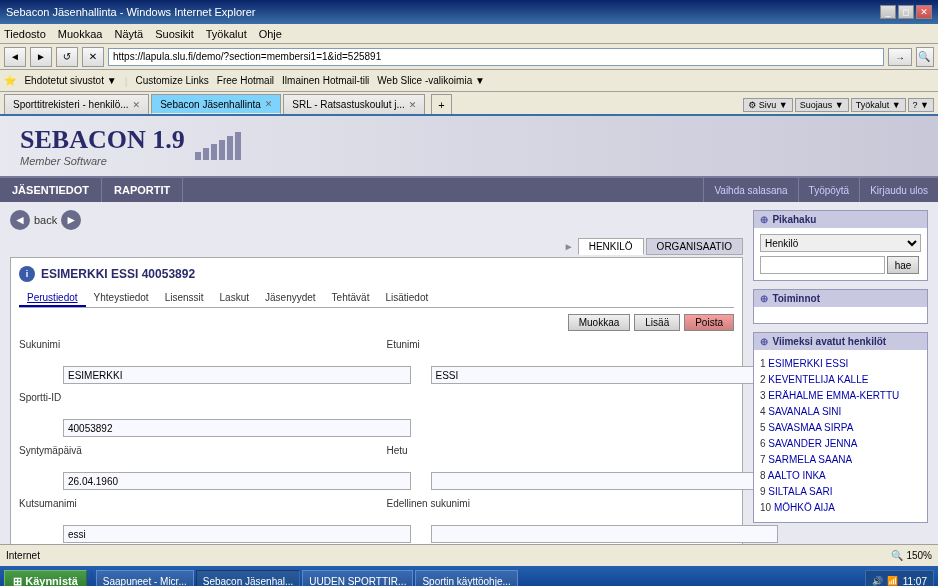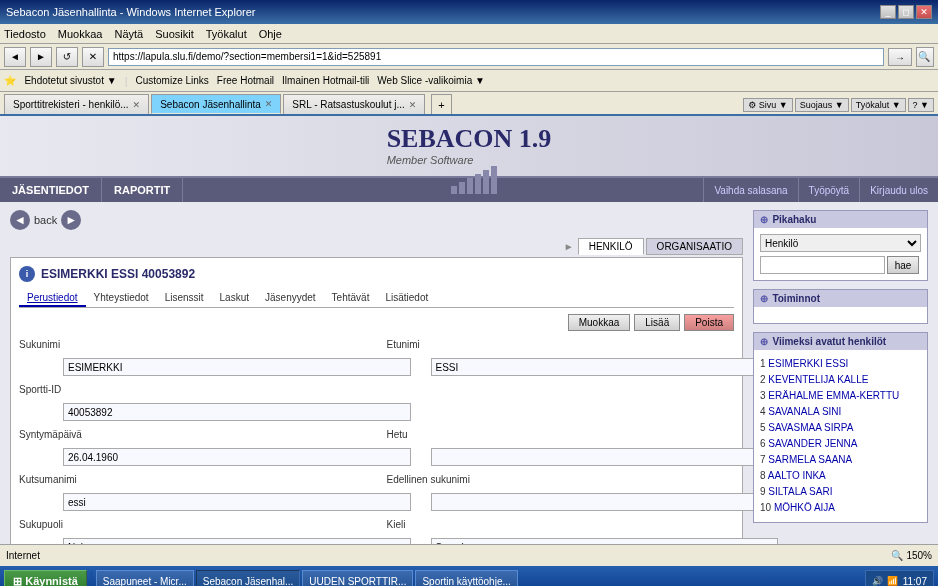--- a/index.html
+++ b/index.html
@@ -28,21 +28,21 @@
     .tab.active { background: #7dd3fc; border-bottom: 1px solid #ece9d8; }
     .tab-x { margin-left: 4px; font-size: 9px; color: #666; }
 
     .status-bar { background: #ece9d8; border-top: 1px solid #a0a0a0; padding: 2px 6px; display: flex; align-items: center; justify-content: space-between; height: 22px; font-size: 10px; position: absolute; bottom: 0; left: 0; right: 0; }
     .status-right { display: flex; align-items: center; gap: 8px; }
 
     
     .content-area { background: #e8e8f0; height: calc(586px - 24px - 26px - 20px - 22px - 24px - 22px); overflow: hidden; }
 
     
-    .sebacon-header { background: linear-gradient(to right, #e8e8f0, #c8c8d8); padding: 8px 20px; display: flex; align-items: center; border-bottom: 2px solid #7a7a9a; flex-direction: column; }
+    .sebacon-header { background: linear-gradient(to right, #e8e8f0, #c8c8d8); padding: 8px 20px; display: flex; align-items: center; border-bottom: 2px solid #7a7a9a; }
     .sebacon-logo { }
     .logo-title { font-size: 26px; font-weight: bold; color: #2a2a6a; font-family: Georgia, serif; }
     .logo-subtitle { font-size: 11px; color: #555; font-style: italic; }
     .logo-bars { display: flex; gap: 2px; align-items: flex-end; margin-left: 10px; }
     .logo-bar { background: #8888aa; width: 6px; }
 
     .nav-menu { background: #5a5a7a; display: flex; align-items: center; padding: 0; height: 24px; }
     .nav-menu-item { color: white; padding: 0 12px; height: 24px; display: flex; align-items: center; font-size: 11px; font-weight: bold; cursor: pointer; border-right: 1px solid #7a7a9a; }
     .nav-menu-spacer { flex: 1; }
     .nav-menu-right { display: flex; align-items: center; }
@@ -71,21 +71,21 @@
     .sub-tab { padding: 2px 8px; font-size: 10px; cursor: pointer; color: #333; }
     .sub-tab.active { color: #00a; text-decoration: underline; border-bottom: 2px solid #00a; }
 
     
     .action-buttons { display: flex; gap: 4px; justify-content: flex-end; margin-bottom: 8px; }
     .action-btn { padding: 2px 10px; font-size: 10px; background: linear-gradient(to bottom, #f0f0f0, #d0d0d0); border: 1px solid #888; cursor: pointer; }
 
     
     .form-grid { display: grid; grid-template-columns: 1fr 1fr; gap: 4px 20px; }
     .form-group { margin-bottom: 4px; }
-    .form-label { font-size: 10px; color: #333; margin-bottom: 8px; }
+    .form-label { font-size: 10px; color: #333; margin-bottom: 16px; }
     .form-input { width: 100%; height: 18px; border: 1px solid #aaa; padding: 0 4px; font-size: 10px; background: #f8f8ff; margin-left: 44px; }
 
     
     .sidebar-box { background: white; border: 1px solid #9999bb; margin-bottom: 8px; }
     .sidebar-box-header { background: #c8c8e0; padding: 3px 6px; font-size: 10px; font-weight: bold; color: #2a2a6a; display: flex; align-items: center; gap: 4px; }
     .sidebar-box-content { padding: 6px; }
     .sidebar-select { width: 100%; height: 18px; font-size: 10px; border: 1px solid #aaa; margin-bottom: 4px; }
     .sidebar-input { width: calc(100% - 36px); height: 18px; border: 1px solid #aaa; font-size: 10px; padding: 0 4px; }
     .sidebar-search-btn { width: 32px; height: 18px; background: linear-gradient(to bottom, #f0f0f0, #d0d0d0); border: 1px solid #888; font-size: 10px; cursor: pointer; }
     .recent-item { font-size: 10px; color: #00a; cursor: pointer; line-height: 1.6; }

